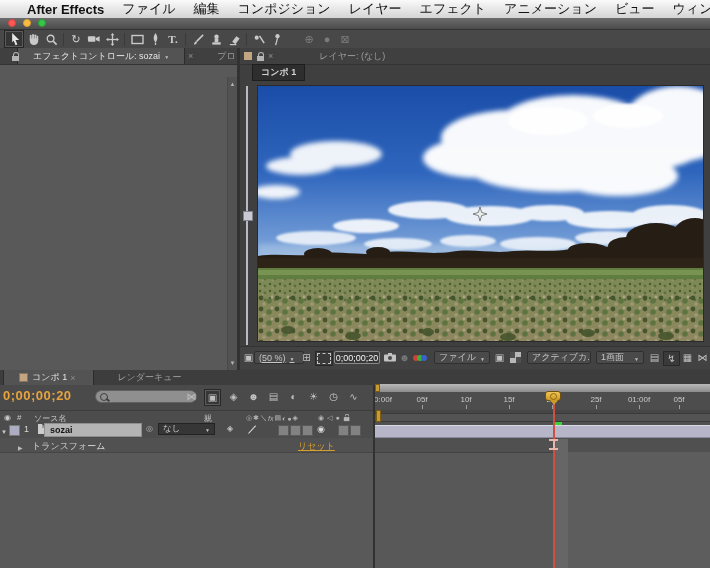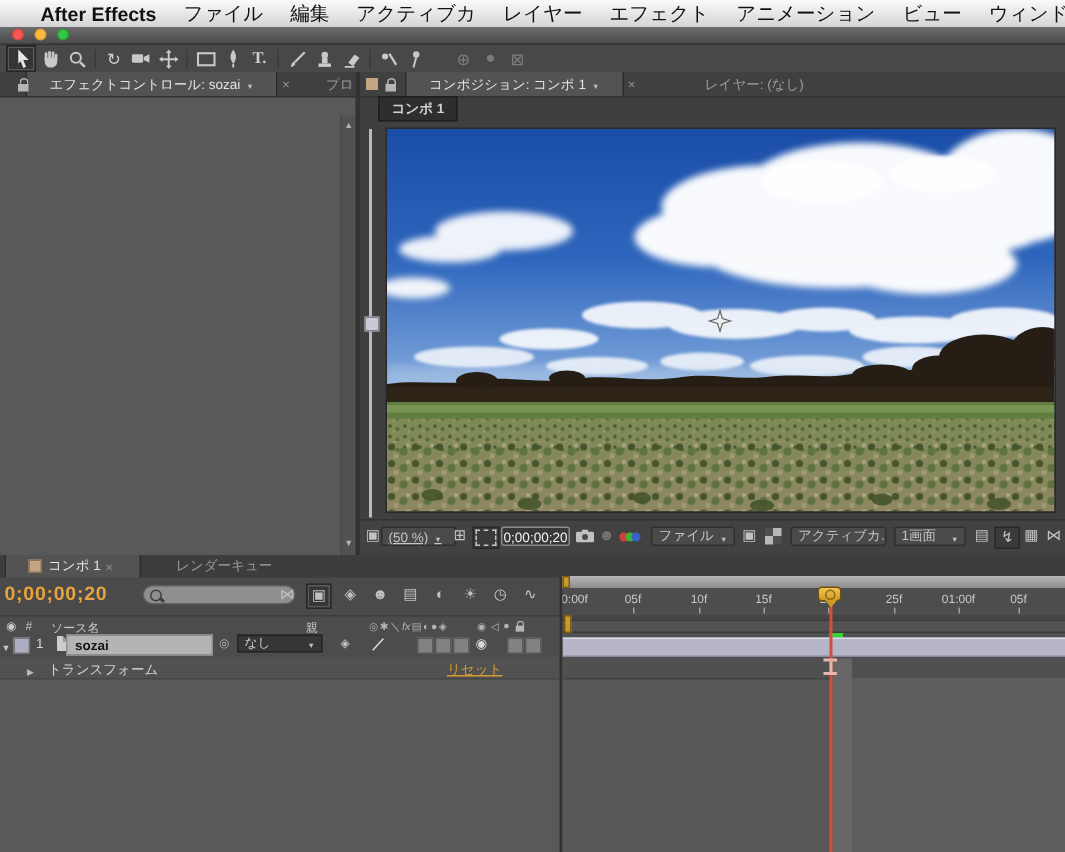--- a/index.html
+++ b/index.html
@@ -136,21 +136,21 @@
 </head>
 <body>
 
 <div id="menubar" class="abs flex">
   <svg class="apple" viewBox="0 0 12 12">
       <path d="M6.6 2.2c.5-.6 1.3-1 2-1 .1.8-.2 1.5-.7 2.1-.5.6-1.3 1-2 .9-.1-.7.3-1.5.7-2zM8.9 4.3c1 0 1.8.5 2.3 1.3-2 1.1-1.7 3.5.4 4.3-.4 1-1.2 2-2.2 2-.9 0-1.2-.5-2.2-.5s-1.4.5-2.2.5c-1 0-1.9-1.1-2.4-2.1C1.5 7.6 2.2 4.9 4.1 4.8c.9 0 1.5.5 2.1.5.6 0 1.5-.6 2.7-1z" fill="#111"></path>
     </svg>
   <span class="mi app">After Effects</span>
   <span class="mi">ファイル</span>
   <span class="mi">編集</span>
-  <span class="mi">アクティブカ</span>
+  <span class="mi">コンポジション</span>
   <span class="mi">レイヤー</span>
   <span class="mi">エフェクト</span>
   <span class="mi">アニメーション</span>
   <span class="mi">ビュー</span>
   <span class="mi">ウィンドウ</span>
   <span class="mi">ヘルプ</span>
 </div>
 
 <div id="titlebar" class="abs">
   <span class="light abs" style="left:8px;background:#fc5753;border:1px solid #d94542;box-sizing:border-box;"></span>
@@ -270,24 +270,20 @@
     <div class="arr" style="position:absolute;top:2px;">▲</div>
     <div class="arr" style="position:absolute;bottom:2px;">▼</div>
   </div>
 </div>
 <div class="vdiv abs"></div>
 
 <div id="comp-panel" class="abs">
   <div class="panel-tabbar">
     <span class="sq" style="background:#c3a582;margin-left:4px;"></span>
     <span class="locki" style="margin-left:5px;"></span>
-    <span class="ptab active" style="margin-left:5px;">
-      <span>コンポジション: コンポ 1</span>
-      <span class="caret"></span>
-    </span>
     <span class="x"></span>
     <span class="ptab" style="margin-left:28px;">レイヤー: (なし)</span>
 
   </div>
   <div id="comp-strip" class="abs">
     <span id="comp-btn" class="abs">コンポ 1</span>
   </div>
   <div id="viewer" class="abs">
     <div id="vscroll-line" class="abs"></div>
     <div id="vscroll-knob" class="abs"></div>

